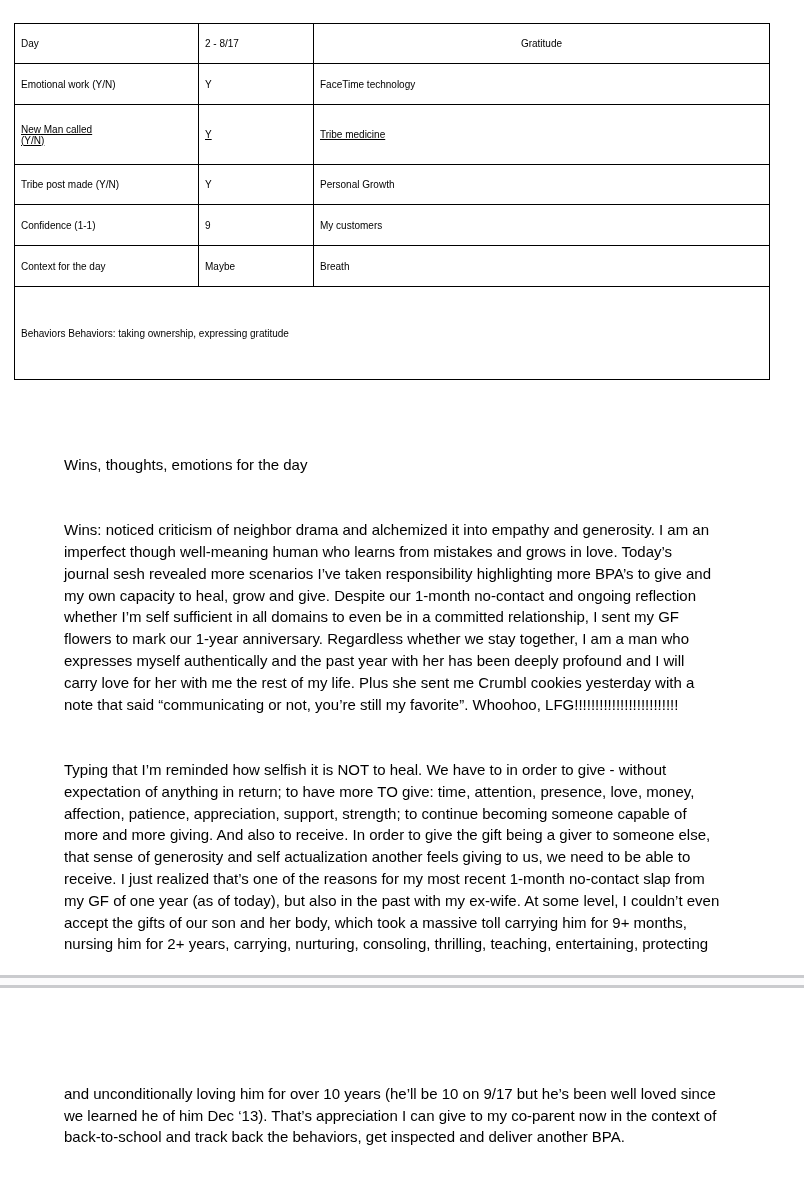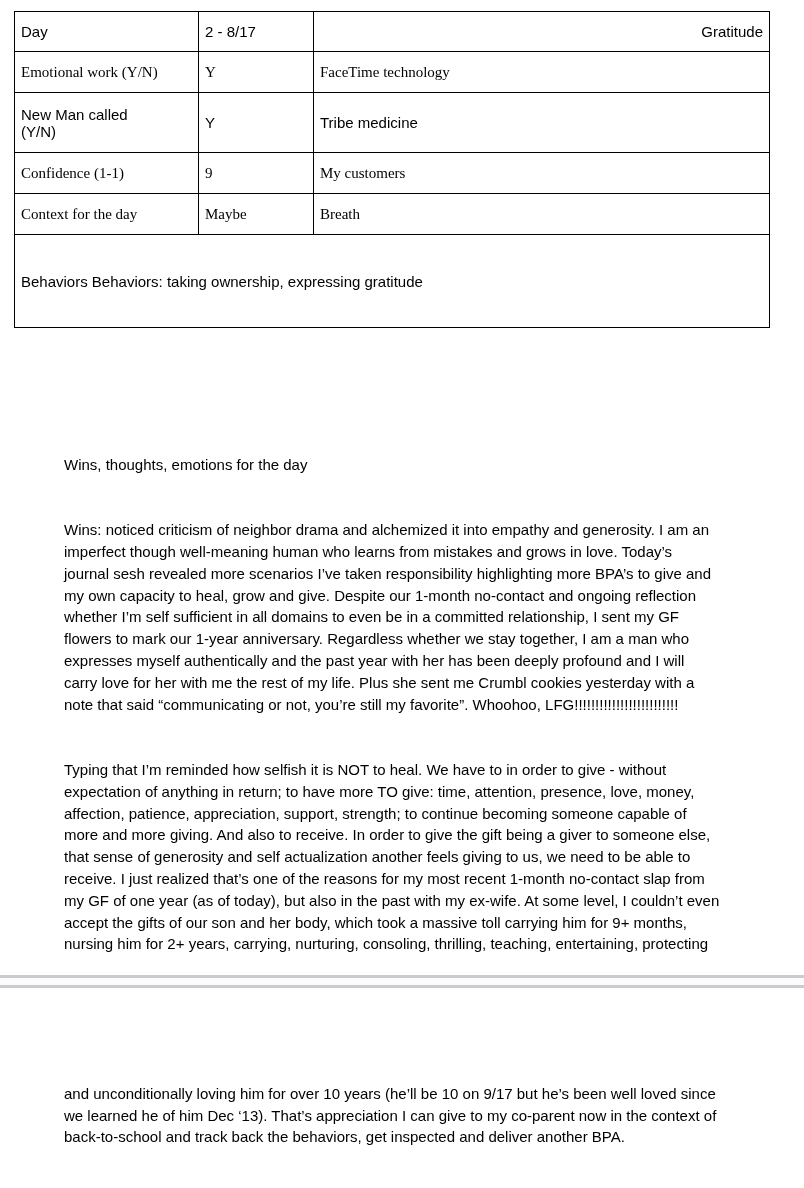--- a/index.html
+++ b/index.html
@@ -12,39 +12,39 @@
     width: 804px;
     height: 1188px;
     overflow: hidden;
     font-family: "Liberation Sans", sans-serif;
     color: #000000;
   }
   
   .doc-table {
     position: absolute;
     left: 14px;
-    top: 11px;
+    top: 23px;
     width: 755px;
     border-collapse: collapse;
     table-layout: fixed;
-    font-size: 15px;
+    font-size: 10px;
     padding-left: 16px;
   }
   .doc-table td {
     border: 1.5px solid #000000;
     padding: 2px 6px;
     vertical-align: middle;
     white-space: pre-line;
     overflow: hidden;
   }
   .r40 { height: 40px; }
-  .r41 { height: 41px; font-family: Liberation Serif, serif; }
-  .r60 { height: 60px; }
+  .r41 { height: 41px; }
+  .r60 { height: 60px; text-decoration: underline; }
   .r93 { height: 93px; }
-  .cell-center { text-align: right; }
+  .cell-center { text-align: center; }
   .behaviors-cell {
     vertical-align: top;
     padding-top: 9px;
     padding-left: 8px;
   }
   
   .page-text {
     position: absolute;
     left: 18px;
     width: 776px;
@@ -88,20 +88,25 @@
         <td>Emotional work (Y/N)</td>
         <td>Y</td>
         <td>FaceTime technology</td>
       </tr>
       <tr class="r60">
         <td>New Man called
 (Y/N)</td>
         <td>Y</td>
         <td>Tribe medicine</td>
       </tr>
+      <tr class="r40">
+        <td>Tribe post made (Y/N)</td>
+        <td>Y</td>
+        <td>Personal Growth</td>
+      </tr>
       <tr class="r41">
         <td>Confidence (1-1)</td>
         <td>9</td>
         <td>My customers</td>
       </tr>
       <tr class="r41">
         <td>Context for the day</td>
         <td>Maybe</td>
         <td>Breath</td>
       </tr>

